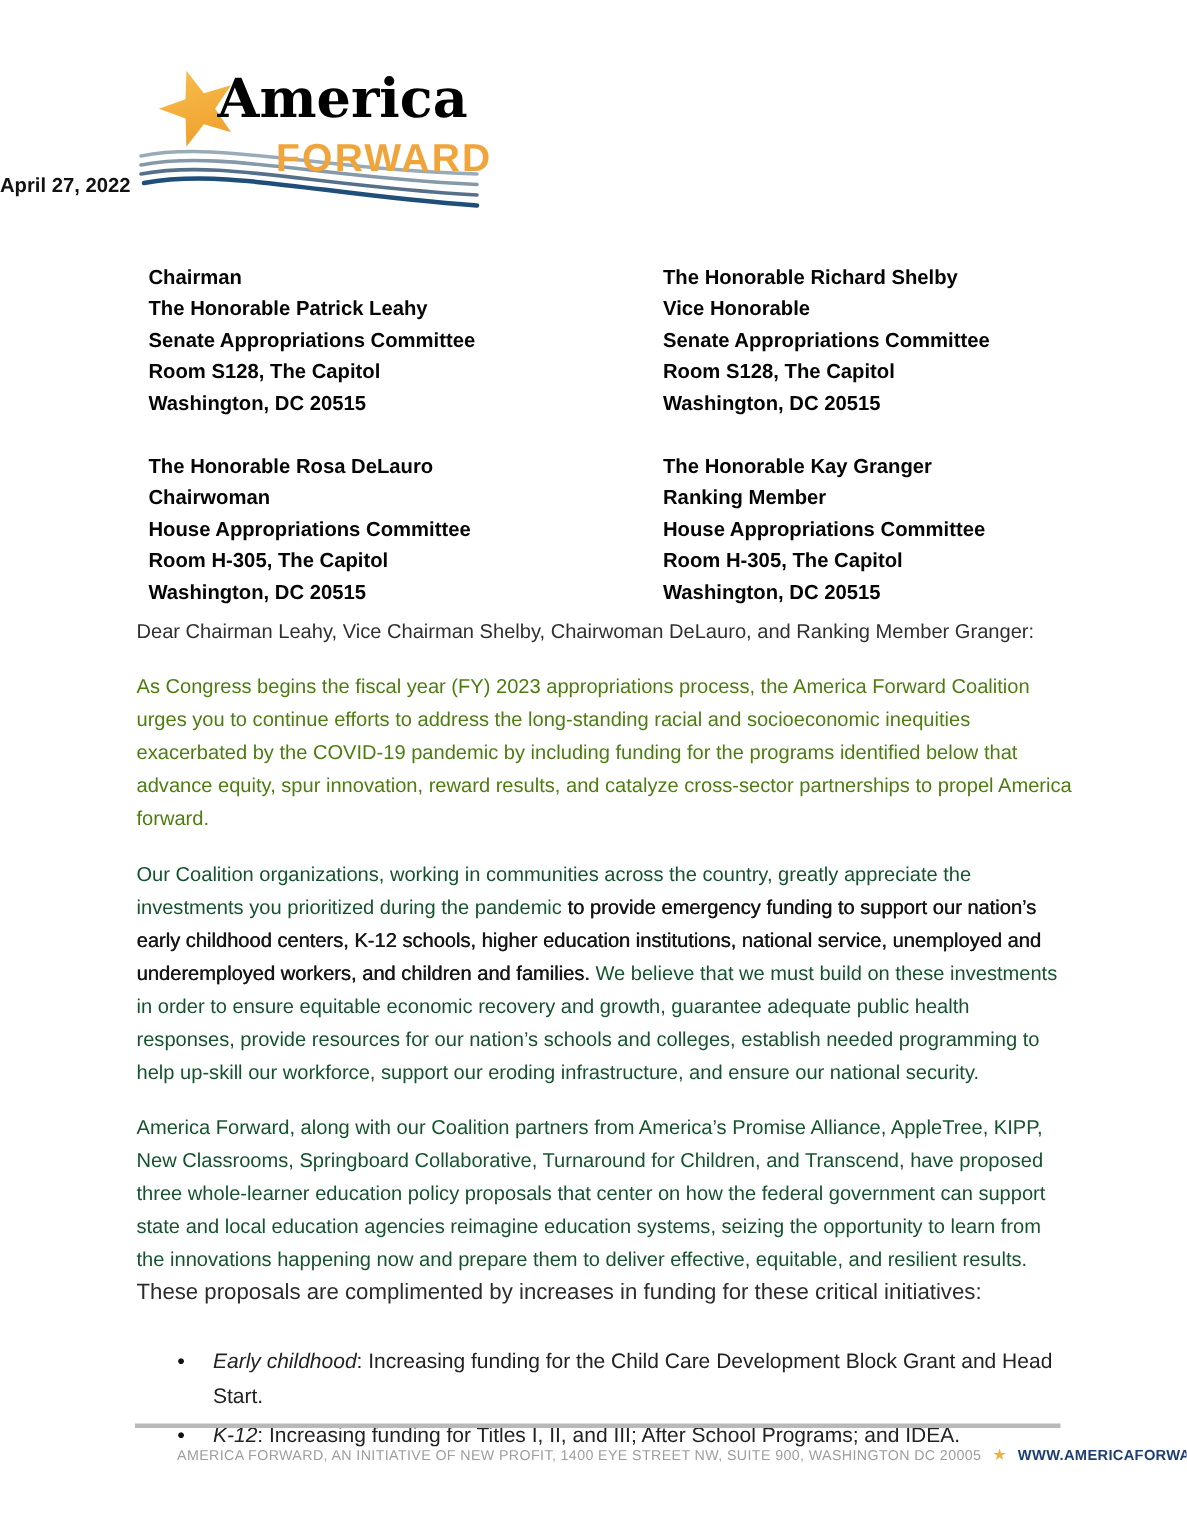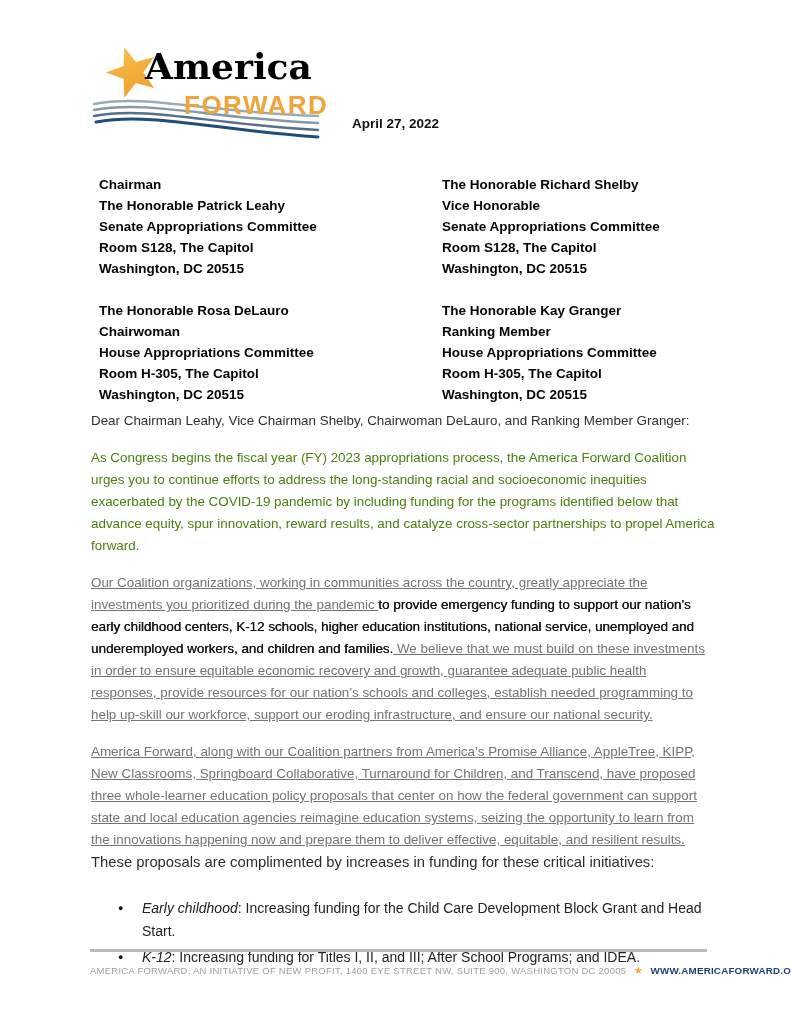--- a/index.html
+++ b/index.html
@@ -23,39 +23,39 @@
   }
   .logo-forward {
     position: absolute; left: 86px; top: 46px;
     font-family: "Liberation Sans", sans-serif; font-weight: 700;
     font-size: 26px; letter-spacing: 1.5px; color: #f0a53c;
   }
 
   
   .date-line {
     position: absolute; top: 116px; left: 0; width: 100%;
-    text-align: center; font-size: 13.5px; font-weight: 700; color: #121212;
+    text-align: left; font-size: 13.5px; font-weight: 700; color: #121212;
   }
 
   
   .recipients {
     position: absolute; top: 174px; left: 99px; right: 40px;
     display: grid; grid-template-columns: 343px 1fr; row-gap: 21px;
   }
   .recipient { }
   .recipient-line {
     font-size: 13.5px; font-weight: 700; color: #050505; line-height: 21px;
   }
 
   
   .letter-body { position: absolute; top: 410px; left: 91px; width: 624px; }
   .salutation { margin: 0 0 15px 0; font-size: 13.4px; line-height: 22px; color: #303030; }
   .para { margin: 0 0 15px 0; font-size: 13.4px; line-height: 22px; }
   .seg-normal   { color: #4d7c0f; }
-  .seg-light    { color: #737373; text-decoration: underline; }
+  .seg-light    { color: #14532d; }
   .seg-strong   { color: #161616; text-shadow: 0.3px 0 0 currentColor; }
   .seg-emphasis { color: #2c2c2c; font-size: 14.8px; }
 
   .initiatives { margin: 23px 0 0 0; padding: 0 0 0 27px; list-style: none; }
   .initiatives li {
     position: relative; padding-left: 24px; margin-bottom: 3px;
     font-size: 14px; line-height: 23px; color: #222222;
   }
   .initiatives li::before {
     content: "\25CF"; position: absolute; left: 0; top: 0;
@@ -63,21 +63,21 @@
   }
   .bullet-lead { font-style: italic; }
 
   
   .footer {
     position: absolute; top: 949px; left: 90px; right: 84px;
     border-top: 3px solid #b9b9b9; padding-top: 8px;
     text-align: center; white-space: nowrap;
   }
   .footer-meta {
-    font-size: 9.5px; letter-spacing: 0.25px; color: #9e9e9e; font-weight: 400;
+    font-size: 9.5px; letter-spacing: 0.25px; color: #9e9e9e; font-weight: 400; margin-left: 28px;
   }
   .footer-star { color: #f0b042; font-size: 10.5px; padding: 0 3px; }
   .footer-link {
     font-size: 9.8px; font-weight: 700; color: #1e3f72;
     letter-spacing: 0.2px; text-decoration: none;
   }
 </style>
 </head>
 <body>
 

